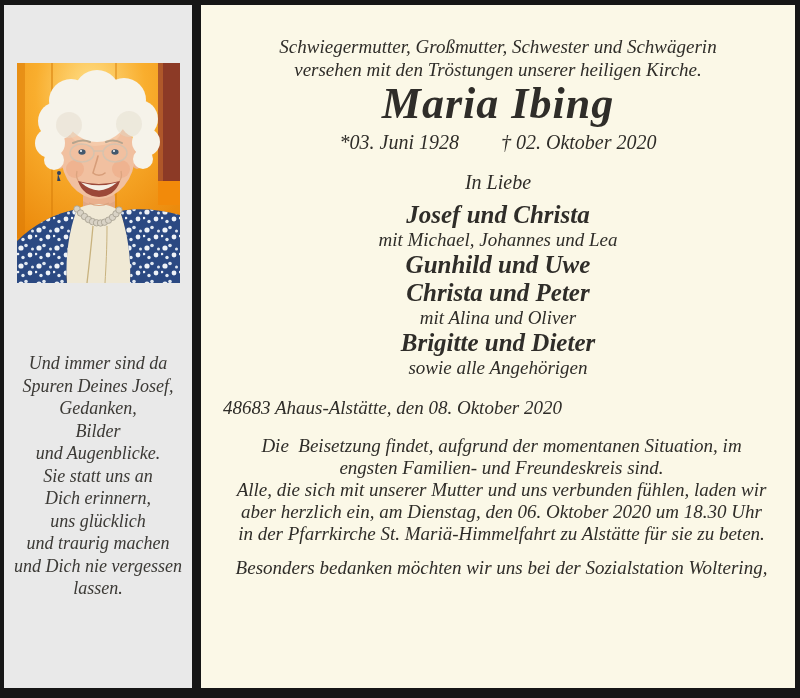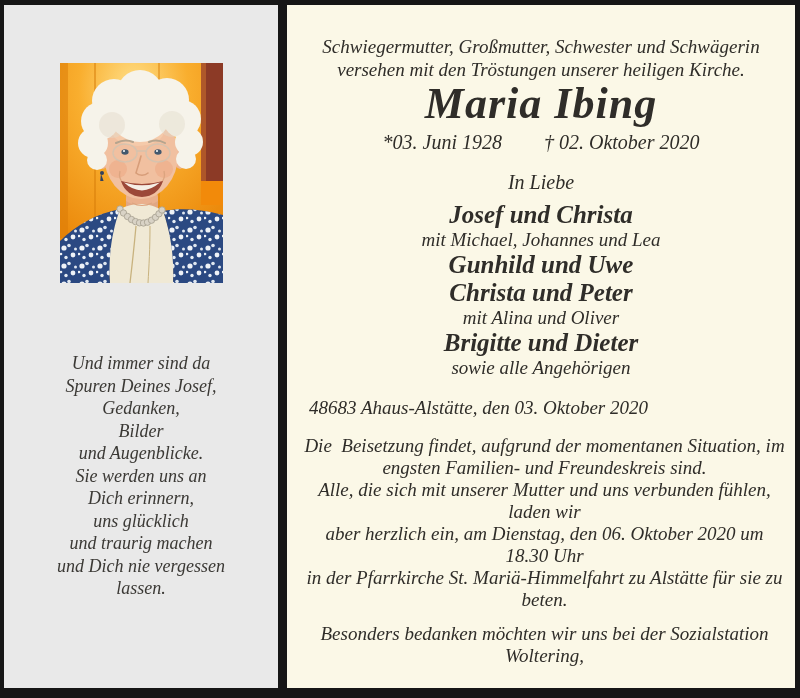--- a/index.html
+++ b/index.html
@@ -17,21 +17,21 @@
     background:#fff;
   }
   .notice{
     width:800px;height:698px;
     background:var(--frame);
     padding:5px 5px 10px 4px;
     display:flex;
     overflow:hidden;
   }
   .left-panel{
-    width:274px;
+    width:188px;
     background:var(--left-bg);
     text-align:center;
     overflow:hidden;
   }
   .divider{
     width:9px;
     flex:0 0 9px;
   }
   .right-panel{
     flex:1;
@@ -181,21 +181,21 @@
       <path d="M76,163 C74,185 72,203 70,220" stroke="#c8b27e" stroke-width="1.3" fill="none"></path>
       <path d="M90,163 C90,185 89,203 88,220" stroke="#c8b27e" stroke-width="1" fill="none"></path>
     </svg>
 
     <div class="poem">
       <div>Und immer sind da</div>
       <div>Spuren Deines Josef,</div>
       <div>Gedanken,</div>
       <div>Bilder</div>
       <div>und Augenblicke.</div>
-      <div>Sie werden uns an</div>
+      <div>Sie statt uns an</div>
       <div>Dich erinnern,</div>
       <div>uns glücklich</div>
       <div>und traurig machen</div>
       <div>und Dich nie vergessen</div>
       <div>lassen.</div>
     </div>
   </div>
 
   <div class="divider"></div>
 
@@ -218,21 +218,21 @@
     <div class="family">
       <div class="bold">Josef und Christa</div>
       <div class="regular">mit Michael, Johannes und Lea</div>
       <div class="bold">Gunhild und Uwe</div>
       <div class="bold">Christa und Peter</div>
       <div class="regular">mit Alina und Oliver</div>
       <div class="bold">Brigitte und Dieter</div>
       <div class="regular">sowie alle Angehörigen</div>
     </div>
 
-    <div class="city-line">48683 Ahaus-Alstätte, den 03. Oktober 2020</div>
+    <div class="city-line">48683 Ahaus-Alstätte, den 08. Oktober 2020</div>
 
     <div class="para">
       <div>Die&nbsp; Beisetzung findet, aufgrund der momentanen Situation, im</div>
       <div>engsten Familien- und Freundeskreis sind.</div>
       <div>Alle, die sich mit unserer Mutter und uns verbunden fühlen, laden wir</div>
       <div>aber herzlich ein, am Dienstag, den 06. Oktober 2020 um 18.30 Uhr</div>
       <div>in der Pfarrkirche St. Mariä-Himmelfahrt zu Alstätte für sie zu beten.</div>
     </div>
 
     <div class="para thanks">

